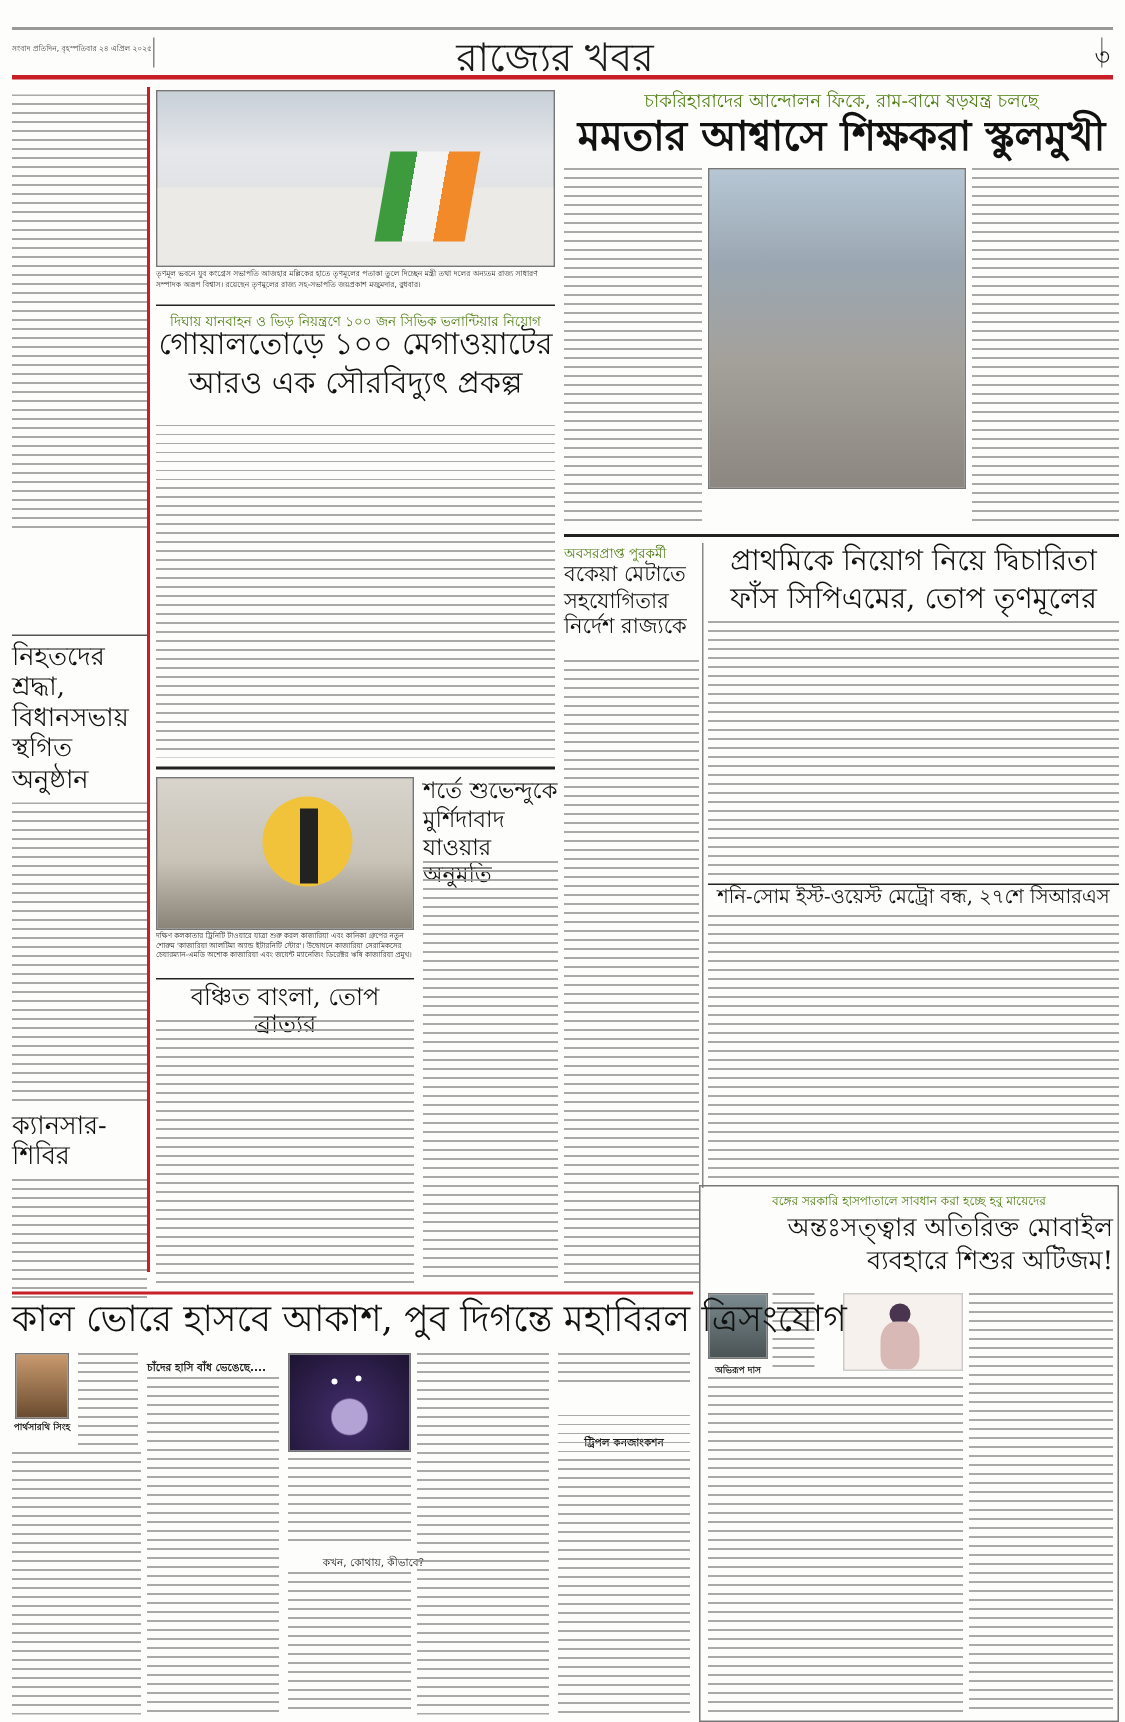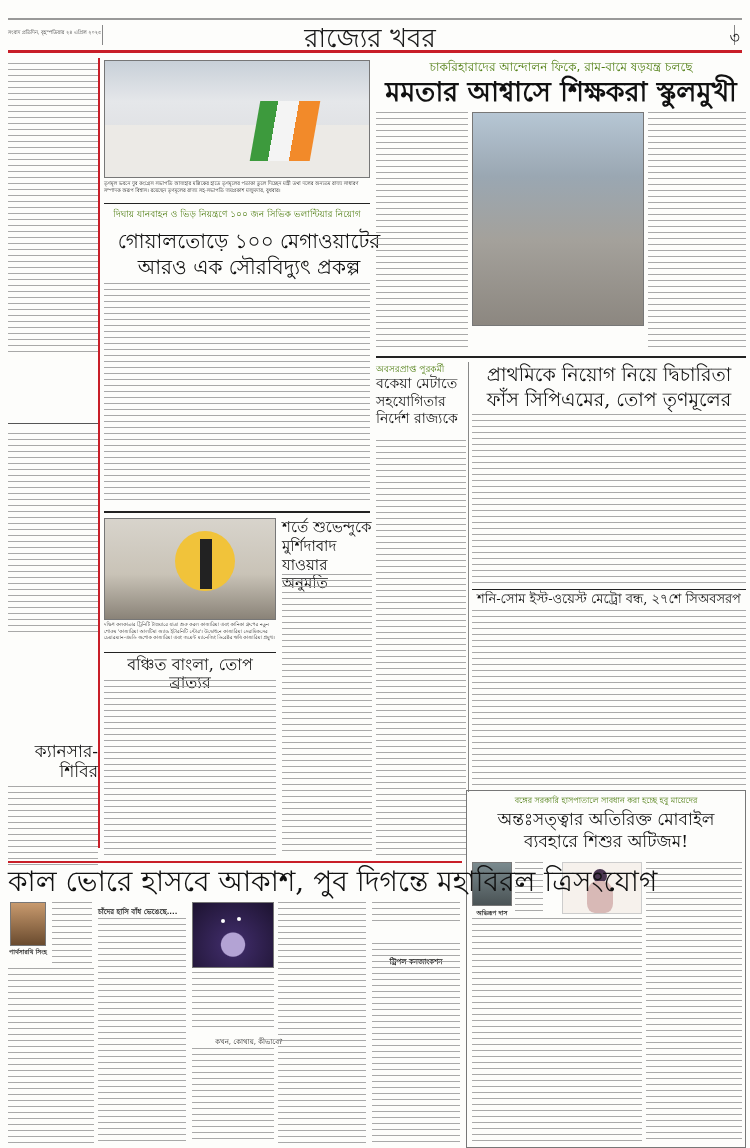--- a/index.html
+++ b/index.html
@@ -30,37 +30,38 @@
 <div class="abs section-title">রাজ্যের খবর</div>
 <div class="abs vsep" style="left:734px;top:25px;height:20px;"></div>
 <div class="abs page-num">৩</div>
 <div class="abs redline"></div>
 
 <div class="abs" style="left:8px;top:58px;width:90px;">
   <div class="body-text fill-lines" style="height:290px;margin-top:5px;"></div>
 </div>
 <div class="abs rule-h" style="left:8px;top:423px;width:90px;background:#555;"></div>
 <div class="abs" style="left:8px;top:428px;width:90px;">
+  <div class="hl" style="font-size:17px;line-height:1.2;">নিহতদের শ্রদ্ধা, বিধানসভায় স্থগিত অনুষ্ঠান</div>
   <div class="body-text fill-lines" style="height:200px;margin-top:5px;"></div>
 </div>
-<div class="abs" style="left:8px;top:742px;width:90px;text-align:right;">
+<div class="abs" style="left:8px;top:742px;width:90px;">
   <div class="hl" style="font-size:17px;">ক্যানসার-শিবির</div>
   <div class="body-text fill-lines" style="height:82px;margin-top:5px;"></div>
 </div>
 <div class="abs" style="left:98px;top:58px;width:2px;height:790px;background:#c81e28;"></div>
 
 <div class="abs photo" style="left:104px;top:60px;width:266px;height:118px;background:linear-gradient(180deg,#c8d0d8 0%,#e5e7ea 35%,#d9dadc 100%);">
   <div style="position:absolute;left:0;right:0;top:55%;height:45%;background:#eceae6;"></div>
   <div style="position:absolute;left:150px;top:40px;width:60px;height:60px;background:linear-gradient(90deg,#3d9a3d 0 30%,#f4f4f4 30% 65%,#f28a2a 65%);transform:skewX(-10deg);"></div>
 </div>
 <div class="abs caption" style="left:104px;top:180px;width:266px;">তৃণমূল ভবনে যুব কংগ্রেস সভাপতি আজহার মল্লিকের হাতে তৃণমূলের পতাকা তুলে দিচ্ছেন মন্ত্রী তথা দলের অন্যতম রাজ্য সাধারণ সম্পাদক অরূপ বিশ্বাস। রয়েছেন তৃণমূলের রাজ্য সহ-সভাপতি জয়প্রকাশ মজুমদার, বুধবার।</div>
 <div class="abs rule-h" style="left:104px;top:203px;width:266px;"></div>
 
 <div class="abs sub" style="left:104px;top:207px;width:266px;font-size:9px;text-align:center;">দিঘায় যানবাহন ও ভিড় নিয়ন্ত্রণে ১০০ জন সিভিক ভলান্টিয়ার নিয়োগ</div>
-<div class="abs hl" style="left:104px;top:228px;width:266px;font-size:20px;text-align:center;line-height:1.3;margin-left:12px;">গোয়ালতোড়ে ১০০ মেগাওয়াটের আরও এক সৌরবিদ্যুৎ প্রকল্প</div>
+<div class="abs hl" style="left:104px;top:216px;width:266px;font-size:20px;text-align:center;line-height:1.3;">গোয়ালতোড়ে ১০০ মেগাওয়াটের আরও এক সৌরবিদ্যুৎ প্রকল্প</div>
 <div class="abs body-text fill-lines" style="left:104px;top:283px;width:266px;height:222px;"></div>
 
 <div class="abs sub" style="left:376px;top:58px;width:370px;font-size:12px;text-align:center;">চাকরিহারাদের আন্দোলন ফিকে, রাম-বামে ষড়যন্ত্র চলছে</div>
 <div class="abs hl" style="left:376px;top:76px;width:370px;font-size:27px;text-align:center;font-weight:bold;">মমতার আশ্বাসে শিক্ষকরা স্কুলমুখী</div>
 <div class="abs body-text fill-lines" style="left:376px;top:112px;width:92px;height:240px;"></div>
 <div class="abs photo" style="left:472px;top:112px;width:172px;height:214px;background:linear-gradient(180deg,#b6c6d4 0%,#9aa7b2 30%,#a4a19b 60%,#8c8780 100%);"></div>
 <div class="abs caption" style="left:472px;top:327px;width:172px;font-size:4.6px;"></div>
 <div class="abs body-text fill-lines" style="left:648px;top:112px;width:98px;height:240px;"></div>
 <div class="abs rule-h" style="left:376px;top:356px;width:370px;height:2px;"></div>
 
@@ -80,38 +81,38 @@
 
 <div class="abs sub" style="left:376px;top:362px;width:90px;font-size:9px;">অবসরপ্রাপ্ত পুরকর্মী</div>
 <div class="abs hl" style="left:376px;top:375px;width:90px;font-size:14px;line-height:1.25;">বকেয়া মেটাতে সহযোগিতার নির্দেশ রাজ্যকে</div>
 <div class="abs body-text fill-lines" style="left:376px;top:440px;width:90px;height:418px;"></div>
 <div class="abs vsep" style="left:468px;top:362px;height:430px;"></div>
 
 <div class="abs hl" style="left:472px;top:362px;width:274px;font-size:19px;text-align:center;line-height:1.3;">প্রাথমিকে নিয়োগ নিয়ে দ্বিচারিতা ফাঁস সিপিএমের, তোপ তৃণমূলের</div>
 <div class="abs body-text fill-lines" style="left:472px;top:414px;width:274px;height:172px;"></div>
 <div class="abs rule-h" style="left:472px;top:589px;width:274px;"></div>
 
-<div class="abs hl" style="left:472px;top:592px;width:274px;font-size:13px;text-align:center;">শনি-সোম ইস্ট-ওয়েস্ট মেট্রো বন্ধ, ২৭শে সিঅবসরপ</div>
+<div class="abs hl" style="left:472px;top:592px;width:274px;font-size:13px;text-align:center;">শনি-সোম ইস্ট-ওয়েস্ট মেট্রো বন্ধ, ২৭শে সিআরএস</div>
 <div class="abs body-text fill-lines" style="left:472px;top:610px;width:274px;height:176px;"></div>
 
 <div class="abs boxed" style="left:466px;top:790px;width:280px;height:358px;"></div>
 <div class="abs sub" style="left:470px;top:794px;width:272px;font-size:8px;text-align:center;">বঙ্গের সরকারি হাসপাতালে সাবধান করা হচ্ছে হবু মায়েদের</div>
-<div class="abs hl" style="left:470px;top:808px;width:272px;font-size:17px;text-align:center;line-height:1.3;">অন্তঃসত্ত্বার অতিরিক্ত মোবাইল ব্যবহারে শিশুর অটিজম!</div>
+<div class="abs hl" style="left:470px;top:808px;width:272px;font-size:17px;text-align:right;line-height:1.3;">অন্তঃসত্ত্বার অতিরিক্ত মোবাইল ব্যবহারে শিশুর অটিজম!</div>
 <div class="abs photo" style="left:472px;top:862px;width:40px;height:44px;background:linear-gradient(180deg,#7a8a8e,#4a5355);"></div>
 <div class="abs" style="left:472px;top:908px;width:40px;font-size:6px;font-weight:bold;text-align:center;">অভিরূপ দাস</div>
 <div class="abs body-text fill-lines" style="left:515px;top:862px;width:28px;height:54px;"></div>
 <div class="abs photo" style="left:562px;top:862px;width:80px;height:52px;background:#f6f1ec;border-color:#ccc;">
   <div style="position:absolute;left:30px;top:6px;width:14px;height:14px;border-radius:50%;background:#4a3550;"></div>
   <div style="position:absolute;left:24px;top:18px;width:26px;height:32px;border-radius:40% 40% 30% 30%;background:#d8b9b6;"></div>
 </div>
 <div class="abs body-text fill-lines" style="left:646px;top:862px;width:96px;height:280px;"></div>
 <div class="abs body-text fill-lines" style="left:472px;top:918px;width:170px;height:224px;"></div>
 
 <div class="abs rule-red" style="left:8px;top:861px;width:454px;"></div>
-<div class="abs hl" style="left:8px;top:866px;width:454px;font-size:28px;text-align:center;white-space:nowrap;">কাল ভোরে হাসবে আকাশ, পুব দিগন্তে মহাবিরল ত্রিসংযোগ</div>
+<div class="abs hl" style="left:8px;top:866px;width:454px;font-size:24px;text-align:center;white-space:nowrap;">কাল ভোরে হাসবে আকাশ, পুব দিগন্তে মহাবিরল ত্রিসংযোগ</div>
 <div class="abs photo" style="left:10px;top:902px;width:36px;height:44px;background:linear-gradient(180deg,#c89a6e,#6a4b2f);"></div>
 <div class="abs" style="left:8px;top:948px;width:40px;font-size:6px;font-weight:bold;text-align:center;line-height:1.3;">পার্থসারথি সিংহ</div>
 <div class="abs body-text fill-lines" style="left:52px;top:902px;width:40px;height:62px;"></div>
 <div class="abs body-text fill-lines" style="left:8px;top:968px;width:86px;height:175px;"></div>
 <div class="abs" style="left:98px;top:906px;width:88px;font-size:7px;font-weight:bold;">চাঁদের হাসি বাঁধ ভেঙেছে....</div>
 <div class="abs body-text fill-lines" style="left:98px;top:918px;width:88px;height:225px;"></div>
 <div class="abs photo" style="left:192px;top:902px;width:82px;height:66px;background:radial-gradient(circle at 50% 65%,#b3a3d4 0 20%,#3a2860 22%,#1d1330 100%);">
   <div style="position:absolute;left:28px;top:16px;width:4px;height:4px;border-radius:50%;background:#fff;"></div>
   <div style="position:absolute;left:44px;top:14px;width:4px;height:4px;border-radius:50%;background:#fff;"></div>
 </div>

